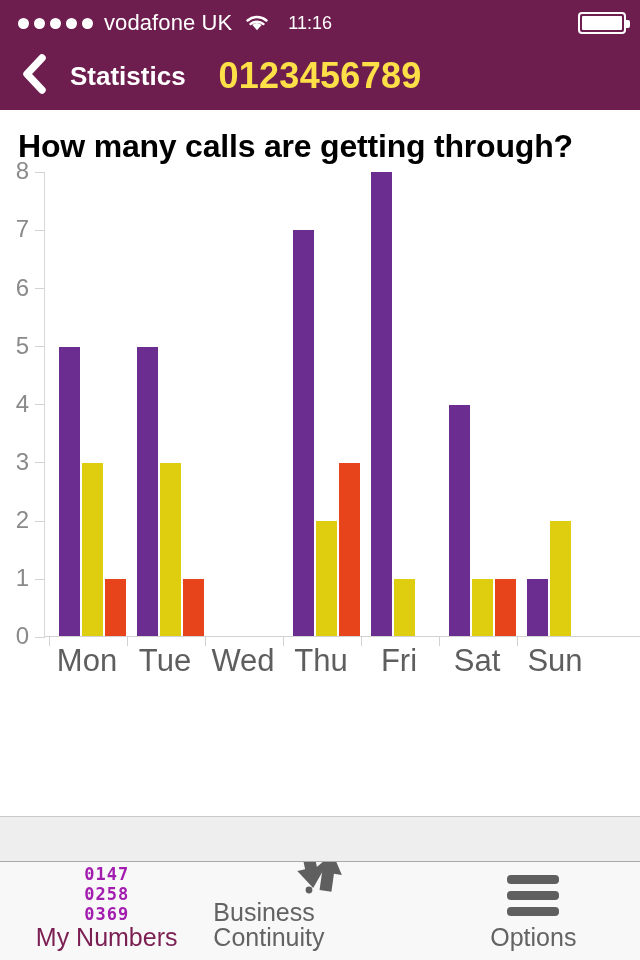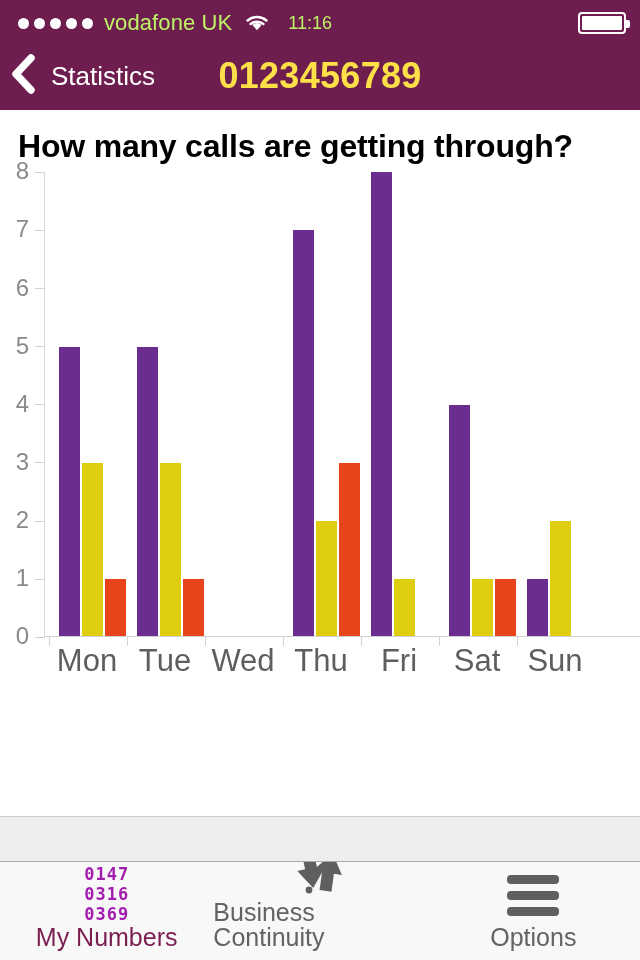--- a/index.html
+++ b/index.html
@@ -23,21 +23,21 @@
   }
 
   
   .statusbar {
     height: 42px;
     background: #6E1E4E;
     display: flex;
     align-items: center;
     padding: 4px 14px 0 18px;
     box-sizing: border-box;
-    color: #bef264;
+    color: #ffffff;
     flex: 0 0 auto;
   }
   .signal-dots {
     display: flex;
     align-items: center;
     gap: 5px;
     margin-right: 11px;
   }
   .dot {
     width: 11px;
@@ -92,23 +92,24 @@
     height: 68px;
     background: #6E1E4E;
     display: flex;
     align-items: center;
     position: relative;
     flex: 0 0 auto;
   }
   .nav-back {
     display: flex;
     align-items: center;
-    gap: 16px;
-    padding-left: 9px;
+    gap: 24px;
+    padding-left: 20px;
     cursor: pointer;
+    font-weight: bold;
   }
   .nav-back-label {
     color: #ffffff;
     font-size: 26px;
     line-height: 1;
   }
   .nav-title {
     position: absolute;
     left: 0; right: 0;
     text-align: center;
@@ -438,21 +439,21 @@
 
     <div class="filler"></div>
   </div>
 
   <div class="tabbar">
 
     <div class="tab tab-active">
       <div class="tab-icon">
         <div class="numgrid">
           <div>0147</div>
-          <div>0316</div>
+          <div>0258</div>
           <div>0369</div>
         </div>
       </div>
       <div class="tab-label">My Numbers</div>
     </div>
 
     <div class="tab tab-inactive">
       <div class="tab-icon">
         <svg width="54" height="50" viewBox="0 0 54 50">
           <path d="M22 2 L22 22 L30 22 L14 40 L2 20 L10 20 L10 2 Z" fill="#5f5f5f" transform="translate(2,2) rotate(-12 16 20)"></path>

